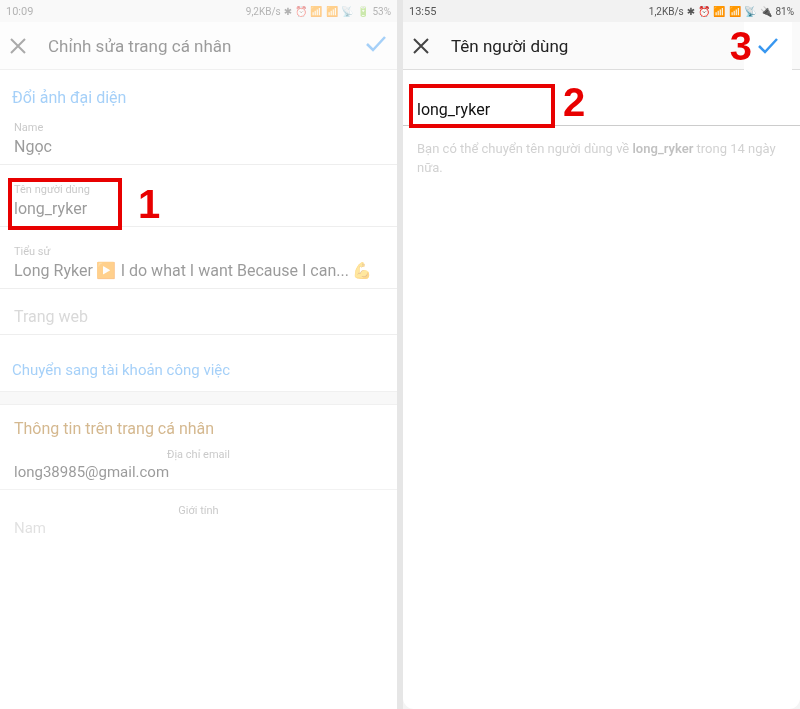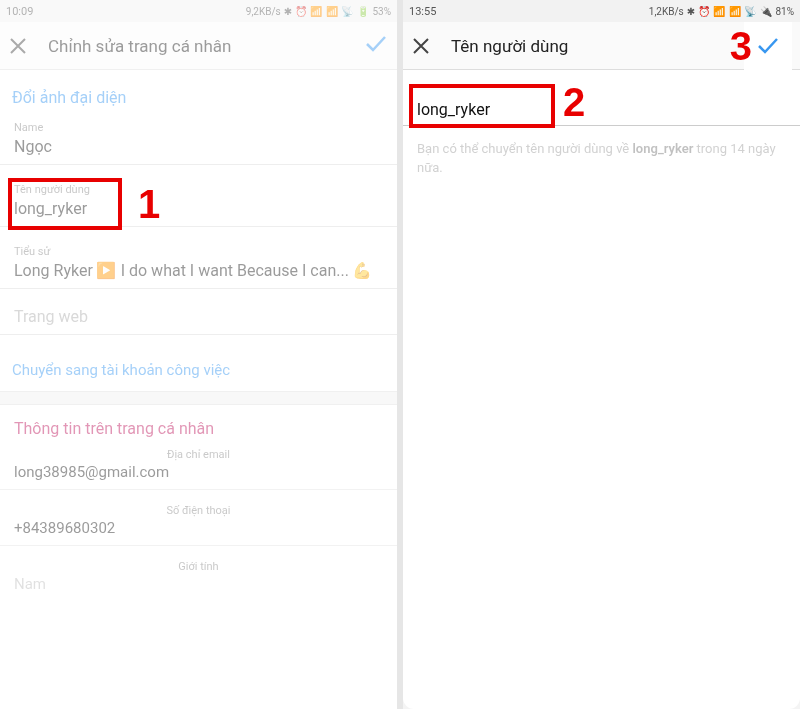--- a/index.html
+++ b/index.html
@@ -35,21 +35,21 @@
   }
   .header-title { font-size: 17px; color:#222; flex:1; }
   .close-x svg, .check svg { display:block; }
   .avatar-link { color:#3897f0; padding: 18px 12px 10px; font-size:16px; }
   .field { padding: 4px 14px 8px 14px; border-bottom: 1px solid #d9d9d9; margin-bottom: 14px; }
   .field-label { font-size:11px; color:#888; margin-bottom:3px; }
   .field-value { font-size:16px; color:#222; }
   .field-placeholder { font-size:16px; color:#aaa; }
   .link-blue { color:#3897f0; font-size:15px; padding:12px 12px; }
   .divider { height:14px; background:#efefef; border-top:1px solid #ddd; border-bottom:1px solid #ddd; }
-  .section-title { padding:14px 14px 6px; font-size:16px; color:#be185d; }
+  .section-title { padding:14px 14px 6px; font-size:16px; color:#a16207; }
   .subfield { padding:4px 14px 8px; border-bottom:1px solid #e2e2e2; margin-bottom:10px; }
   .subfield-label { font-size:11px; color:#888; margin-bottom:2px;text-align:center; }
   .subfield-value { font-size:15px; color:#222; }
 
   
   .r-input-wrap { padding: 30px 14px 6px; border-bottom:1px solid #ccc; }
   .r-input { font-size:16px; color:#111; }
   .r-helper { font-size:13px; color:#999; padding:14px 14px 2px; line-height:1.45; }
   .r-helper b { color:#777; font-weight:600; }
   .r-learn { color:#3897f0; font-size:14px; padding:2px 14px; }
@@ -123,24 +123,20 @@
 
     <div class="divider"></div>
 
     <div class="section-title">Thông tin trên trang cá nhân</div>
 
     <div class="subfield">
       <div class="subfield-label">Địa chỉ email</div>
       <div class="subfield-value">long38985@gmail.com</div>
     </div>
 
-    <div class="subfield">
-      <div class="subfield-label">Số điện thoại</div>
-      <div class="subfield-value">+84389680302</div>
-    </div>
 
     <div class="subfield" style="border-bottom:none;">
       <div class="subfield-label">Giới tính</div>
       <div class="subfield-value" style="opacity:0.3;">Nam</div>
     </div>
 
     <div class="annot-box" style="left:8px; top:178px; width:114px; height:52px;"></div>
     <div class="annot-num" style="left:138px; top:182px;">1</div>
   </div>
 

